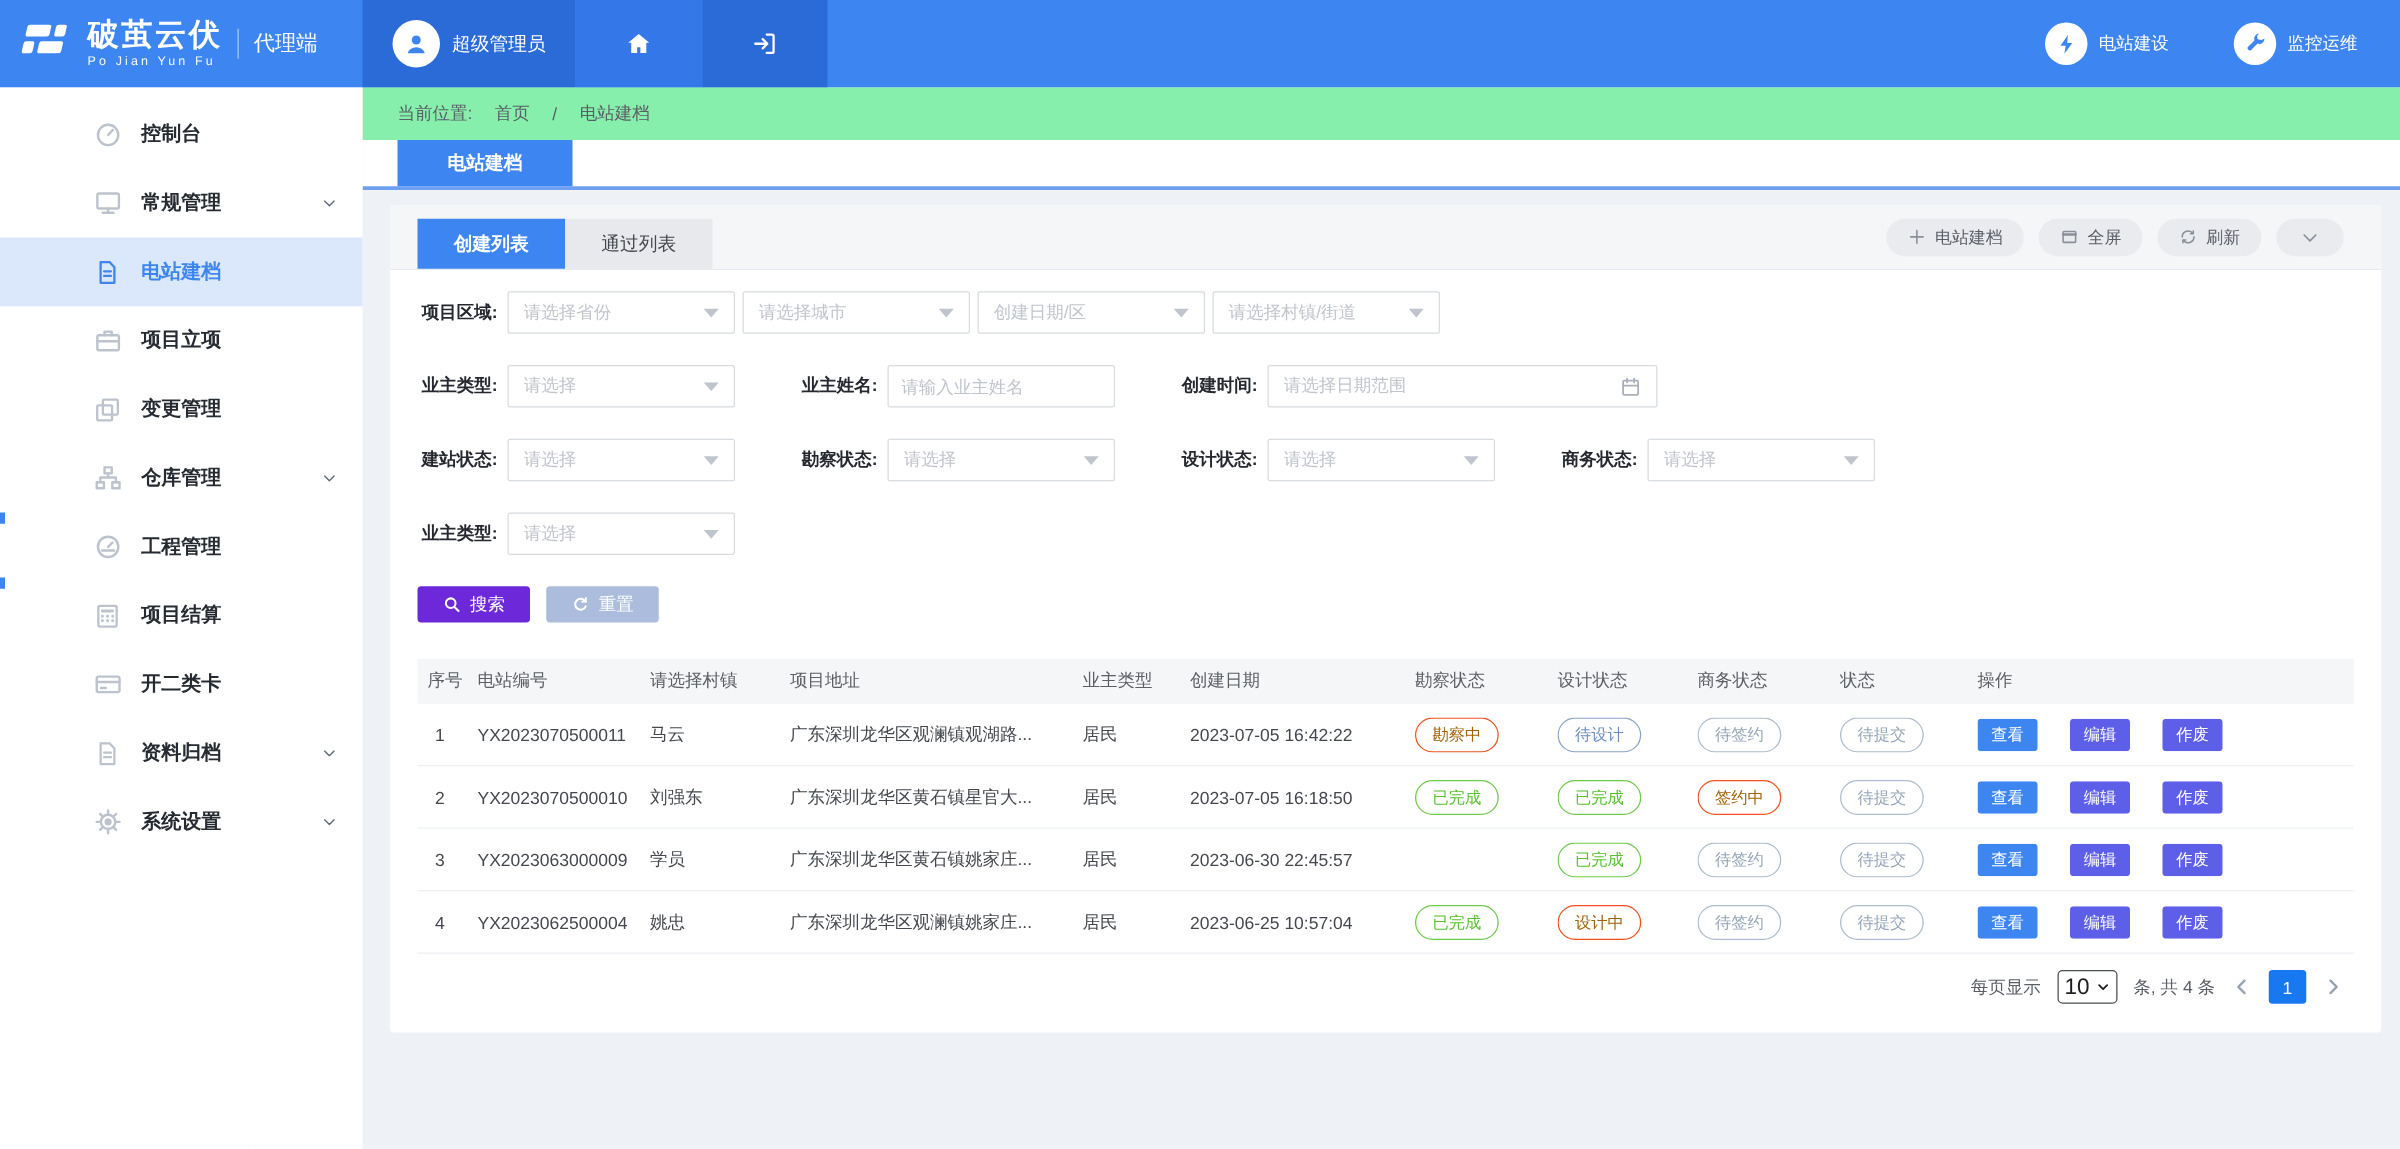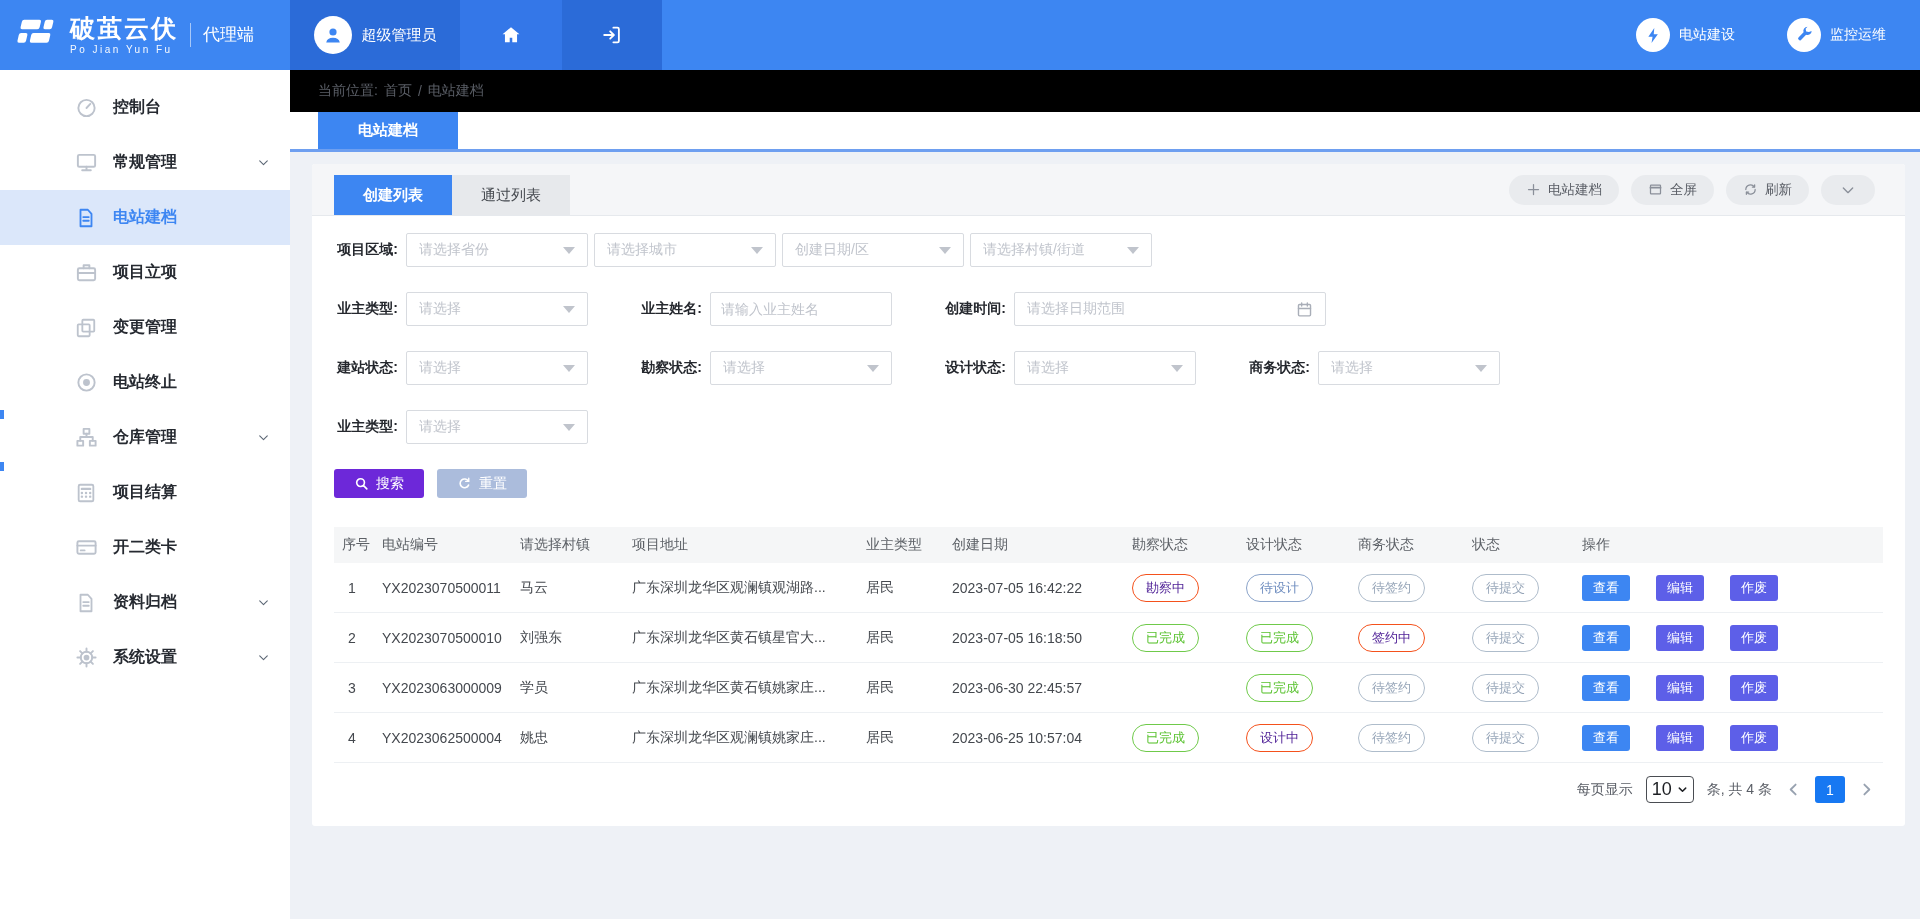--- a/index.html
+++ b/index.html
@@ -33,22 +33,22 @@
   aside { width:290px; background:#fff; position:relative; padding-top:10px; flex-shrink:0; }
   .menu-item { height:55px; display:flex; align-items:center; padding-left:74px; position:relative; cursor:pointer; }
   .menu-item .m-icon { width:24px; height:24px; color:#bdc3cd; margin-right:15px; }
   .menu-item .m-label { font-size:16px; font-weight:600; color:#262a31; }
   .menu-item.active { background:#dbe7fa; }
   .menu-item.active .m-icon, .menu-item.active .m-label { color:#3d86f2; }
   .menu-chevron { position:absolute; right:20px; color:#5c6775; }
   .scroll-mark { position:absolute; left:0; width:4px; height:9px; background:#3d86f2; }
 
   main { flex:1; display:flex; flex-direction:column; min-width:0; }
-  .crumb-bar { height:42px; background:#000000; display:flex; align-items:center; padding-left:28px;
-    font-size:14px; color:#5a5e66; gap:6px; }
+  .crumb-bar { height:42px; background:#86efac; display:flex; align-items:center; padding-left:28px;
+    font-size:14px; color:#5a5e66; gap:18px; }
   .tab-bar { height:40px; background:#fff; border-bottom:3px solid #6e9ff0; padding-left:28px; display:flex; align-items:flex-end; }
   .page-tab { width:140px; height:37px; background:#3d86f2; color:#fff; font-size:15px; font-weight:600;
     display:flex; align-items:center; justify-content:center; cursor:pointer; }
 
   .content { flex:1; padding:12px 15px 0 22px; }
   .card { background:#fff; border-radius:3px; min-height:662px; }
 
   
   .tab-strip { height:52px; background:#f5f6f8; border-bottom:1px solid #e6e9ed; border-radius:3px 3px 0 0;
     display:flex; align-items:flex-end; padding:0 30px 0 22px; }
@@ -89,21 +89,21 @@
   .table { margin:29px 22px 0 22px; }
   .trow { display:grid; grid-template-columns:48px 138px 112px 234px 86px 180px 114px 112px 114px 110px 1fr;
     align-items:center; }
   .thead { background:#f5f6f7; height:36px; font-size:14px; color:#5c6066; }
   .tbody-row { height:50px; border-bottom:1px solid #edf0f3; font-size:14px; color:#44484e; }
   .td, .th { padding-right:6px; overflow:hidden; white-space:nowrap; text-overflow:ellipsis; }
   .th:first-child, .td:first-child { padding-left:8px; }
   .td.col-no { padding-left:14px; }
   .badge { display:inline-block; min-width:64px; text-align:center; padding:4px 13px; border-radius:999px;
     font-size:13px; border:1px solid; background:#fff; }
-  .badge-orange { color:#4c1d95; border-color:#f4511c; }
+  .badge-orange { color:#a16207; border-color:#f4511c; }
   .badge-green  { color:#58c22e; border-color:#6fca4a; }
   .badge-blue   { color:#6d8cbf; border-color:#8aa3c9; }
   .badge-gray   { color:#96a5b8; border-color:#aebccb; }
   .row-actions { display:flex; gap:26px; }
   .abtn { width:48px; height:26px; border:none; border-radius:3px; color:#fff; font-size:13px; cursor:pointer;
     font-family:"Liberation Sans","DejaVu Sans",sans-serif; }
   .abtn-blue { background:#3d86f2; }
   .abtn-indigo { background:#5d5fe8; }
 
   
@@ -242,41 +242,41 @@
           <svg width="22" height="22" viewBox="0 0 24 24" fill="none" stroke="currentColor" stroke-width="2" stroke-linecap="round" stroke-linejoin="round">
             <rect x="8" y="3" width="13" height="13" rx="1"></rect>
             <rect x="3" y="8" width="13" height="13" rx="1"></rect>
           </svg>
         </span>
         <span class="m-label">变更管理</span>
       </div>
       <div class="menu-item">
         <span class="icon m-icon">
           <svg width="23" height="23" viewBox="0 0 24 24" fill="none" stroke="currentColor" stroke-width="2" stroke-linecap="round" stroke-linejoin="round">
-            <circle cx="12" cy="12" r="8.5"></circle>
-            <circle cx="12" cy="12" r="2.6" fill="currentColor"></circle>
-          </svg>
-        </span>
-        <span class="m-label">电站终止</span>
-      </div>
-      <div class="menu-item">
-        <span class="icon m-icon">
-          <svg width="23" height="23" viewBox="0 0 24 24" fill="none" stroke="currentColor" stroke-width="2" stroke-linecap="round" stroke-linejoin="round">
             <rect x="9" y="3" width="6" height="5"></rect>
             <rect x="2.5" y="15.5" width="6" height="5"></rect>
             <rect x="15.5" y="15.5" width="6" height="5"></rect>
             <path d="M12 8v3.5M5.5 15.5v-4h13v4"></path>
           </svg>
         </span>
         <span class="m-label">仓库管理</span>
         <span class="icon menu-chevron">
           <svg width="13" height="13" viewBox="0 0 24 24" fill="none" stroke="currentColor" stroke-width="2" stroke-linecap="round" stroke-linejoin="round">
             <path d="M5 9l7 7 7-7"></path>
           </svg>
         </span>
+      </div>
+      <div class="menu-item">
+        <span class="icon m-icon">
+          <svg width="23" height="23" viewBox="0 0 24 24" fill="none" stroke="currentColor" stroke-width="2" stroke-linecap="round" stroke-linejoin="round">
+            <circle cx="12" cy="12" r="8.5"></circle>
+            <path d="M12 12l3.6-3.6M7 15h10"></path>
+          </svg>
+        </span>
+        <span class="m-label">工程管理</span>
       </div>
       <div class="menu-item">
         <span class="icon m-icon">
           <svg width="22" height="22" viewBox="0 0 24 24" fill="none" stroke="currentColor" stroke-width="2" stroke-linecap="round" stroke-linejoin="round">
             <rect x="4" y="3" width="16" height="18" rx="1.5"></rect>
             <path d="M7.5 7.5h9M7.5 12h.1M12 12h.1M16.5 12h.1M7.5 16h.1M12 16h.1M16.5 16h.1" stroke-width="2.6"></path>
           </svg>
         </span>
         <span class="m-label">项目结算</span>
       </div>

